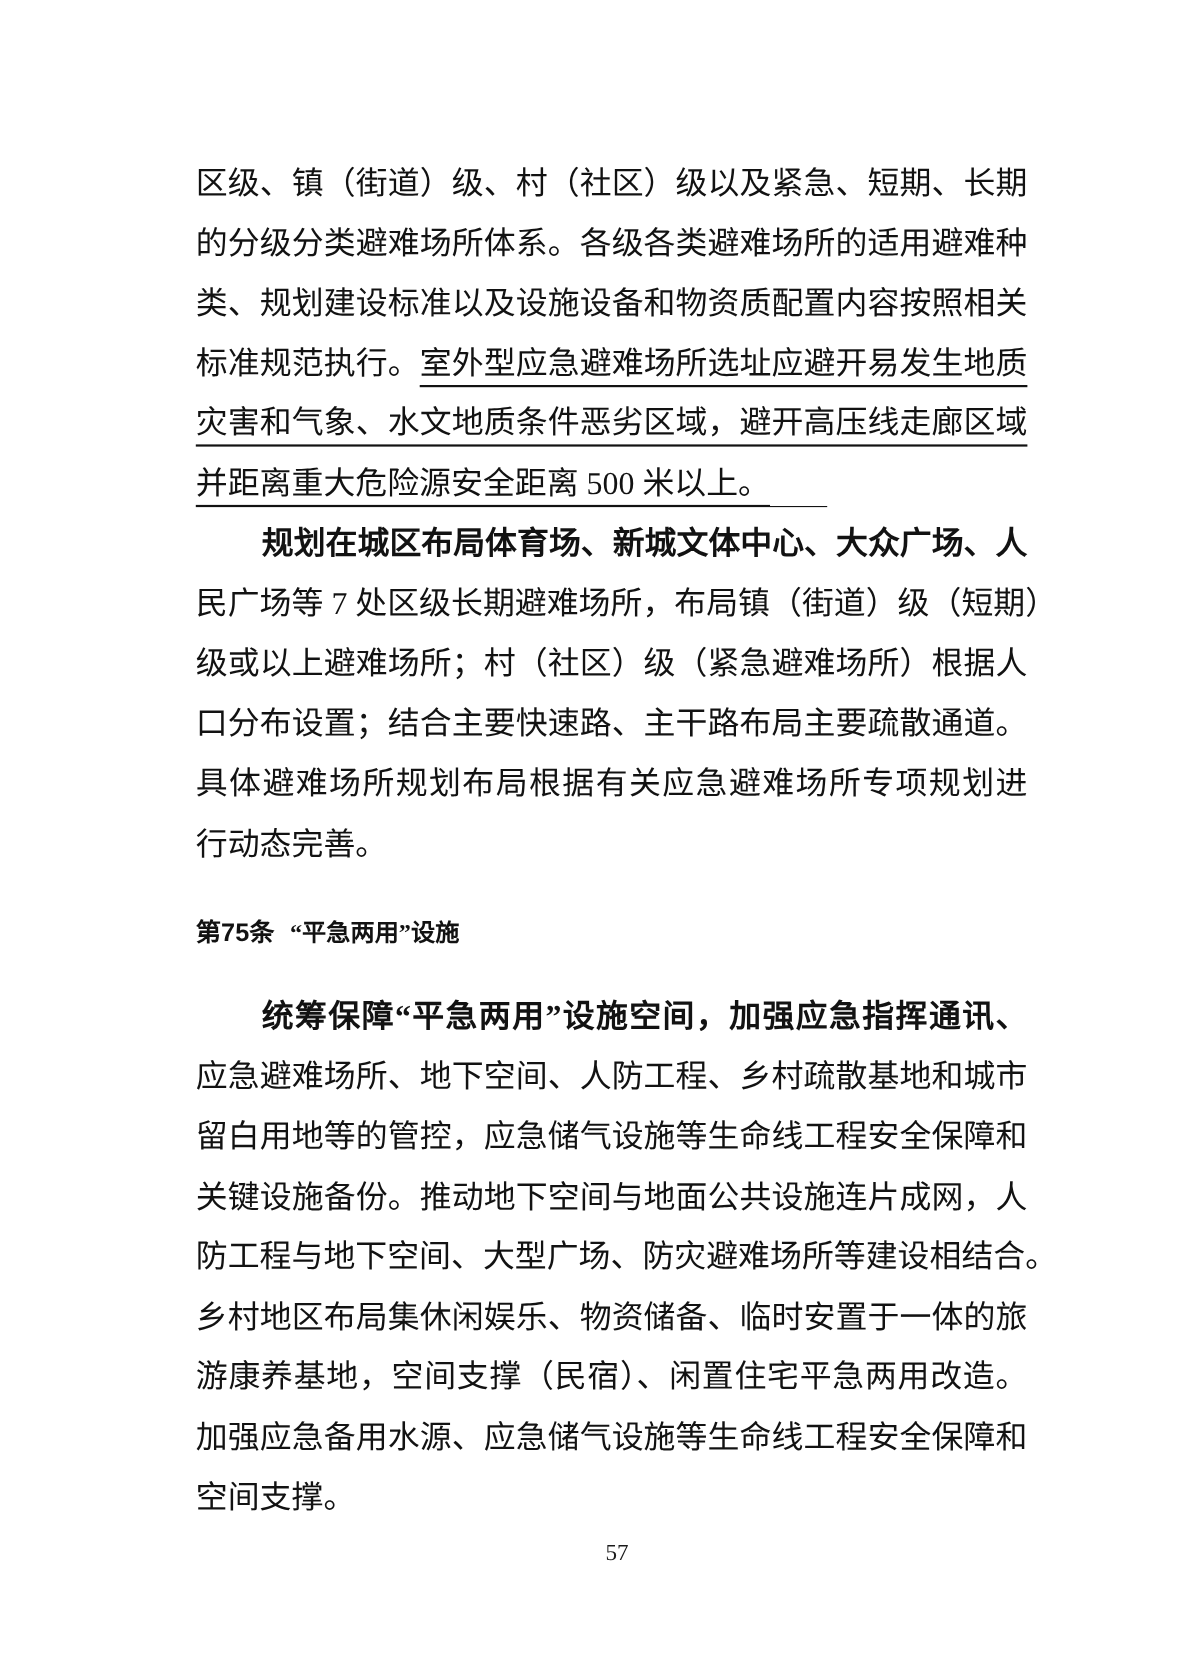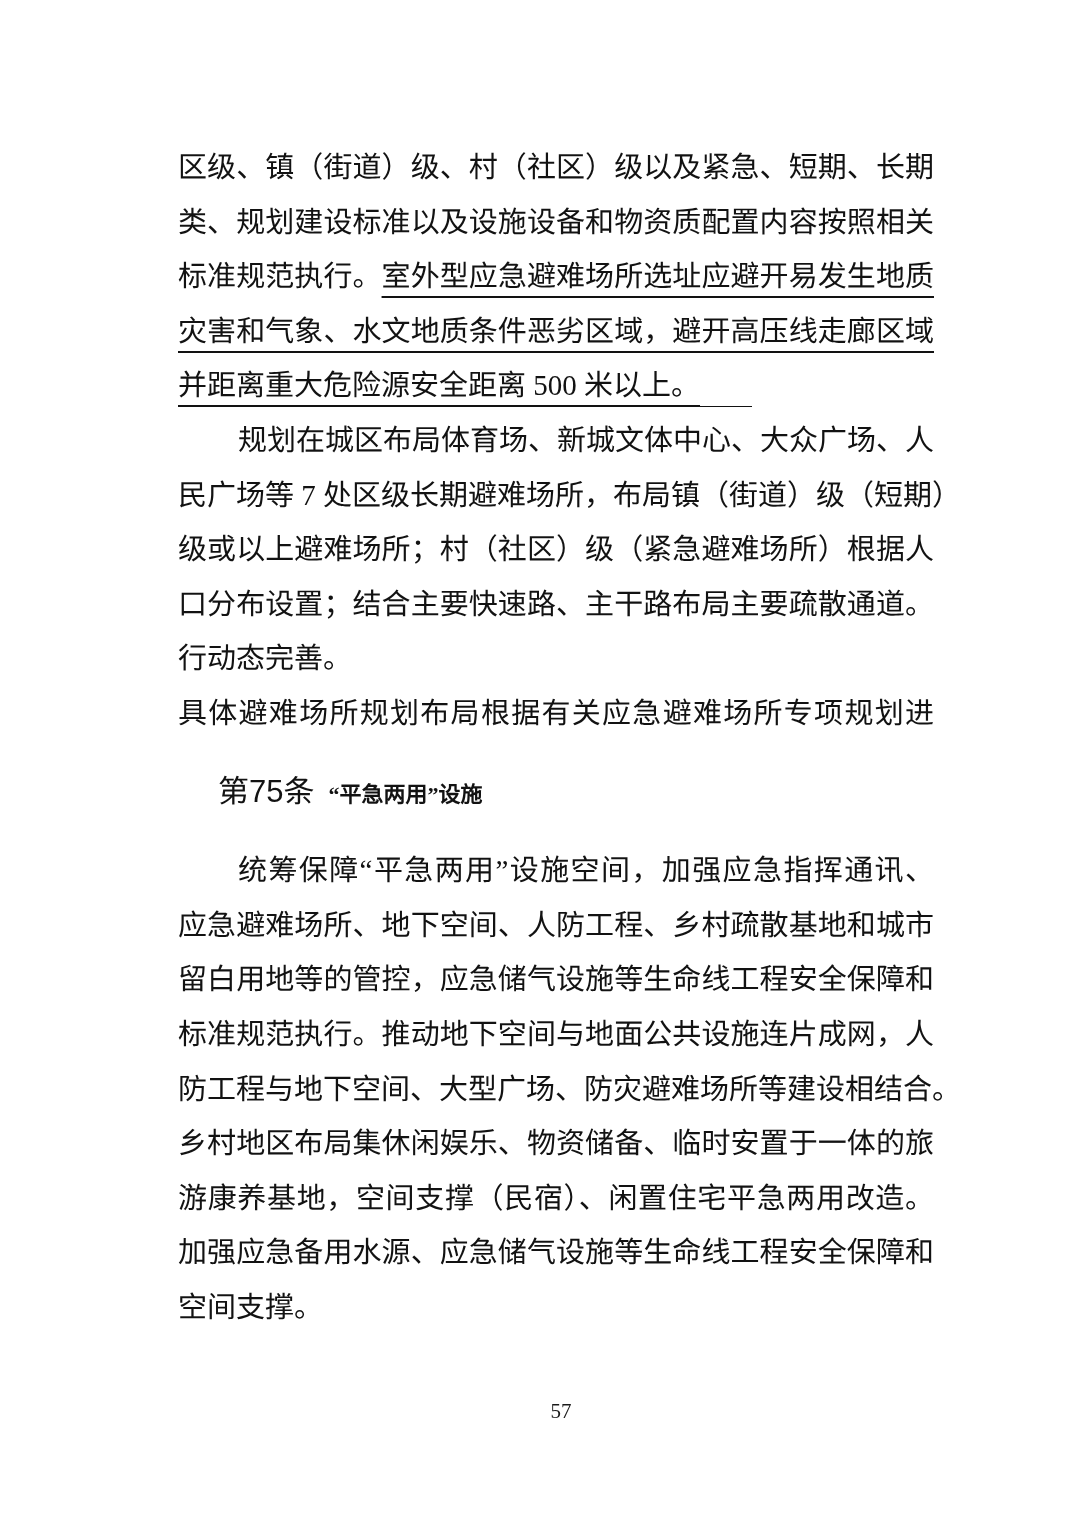--- a/index.html
+++ b/index.html
@@ -27,20 +27,21 @@
     height: 54.6px;
     text-align: justify;
     text-align-last: justify;
     white-space: nowrap;
   }
   .line.last {
     text-align-last: left;
   }
   .line.indent {
     padding-left: 60px;
+    font-weight: bold;
   }
   .u {
     text-decoration: underline;
     text-decoration-thickness: 1.5px;
     text-underline-offset: 10px;
     text-decoration-color: #121212;
   }
   .u-ext {
     display: inline-block;
     width: 52px;
@@ -49,24 +50,23 @@
     vertical-align: -12px;
   }
   .heading {
     text-align-last: left;
     font-weight: bold;
     height: 54.6px;
     line-height: 54.6px;
   }
   .hnum {
     font-family: "Liberation Sans", "DejaVu Sans", sans-serif;
-    font-size: 31px;
-    font-weight: 400;
+    font-size: 23px;
+    font-weight: 700;
     margin-right: 14px;
-    margin-left: 40px;
   }
   .htitle {
     font-size: 22px;
     font-weight: 700;
   }
   .pagenum {
     position: absolute;
     top: 1396px;
     left: 0;
     width: 100%;
@@ -78,20 +78,23 @@
   }
 </style>
 </head>
 <body>
 
 <main class="content">
 
   <section>
     <div class="line">
       <span>区级、镇（街道）级、村（社区）级以及紧急、短期、长期</span>
+    </div>
+    <div class="line">
+      <span>的分级分类避难场所体系。各级各类避难场所的适用避难种</span>
     </div>
     <div class="line">
       <span>类、规划建设标准以及设施设备和物资质配置内容按照相关</span>
     </div>
     <div class="line">
       <span>标准规范执行。</span><span class="u">室外型应急避难场所选址应避开易发生地质</span>
     </div>
     <div class="line">
       <span class="u">灾害和气象、水文地质条件恶劣区域，避开高压线走廊区域</span>
     </div>
@@ -106,44 +109,44 @@
     </div>
     <div class="line">
       <span>民广场等 7 处区级长期避难场所，布局镇（街道）级（短期）</span>
     </div>
     <div class="line">
       <span>级或以上避难场所；村（社区）级（紧急避难场所）根据人</span>
     </div>
     <div class="line">
       <span>口分布设置；结合主要快速路、主干路布局主要疏散通道。</span>
     </div>
+    <div class="line">
+      <span>具体避难场所规划布局根据有关应急避难场所专项规划进</span>
+    </div>
     <div class="line last">
       <span>行动态完善。</span>
-    </div>
-    <div class="line">
-      <span>具体避难场所规划布局根据有关应急避难场所专项规划进</span>
     </div>
   </section>
 
   <h2 class="line heading">
     <span class="hnum">第75条</span><span class="htitle">“平急两用”设施</span>
   </h2>
 
   <section>
     <div class="line indent">
       <span>统筹保障“平急两用”设施空间，加强应急指挥通讯、</span>
     </div>
     <div class="line">
       <span>应急避难场所、地下空间、人防工程、乡村疏散基地和城市</span>
     </div>
     <div class="line">
       <span>留白用地等的管控，应急储气设施等生命线工程安全保障和</span>
     </div>
     <div class="line">
-      <span>标准规范执行。推动地下空间与地面公共设施连片成网，人</span>
+      <span>关键设施备份。推动地下空间与地面公共设施连片成网，人</span>
     </div>
     <div class="line">
       <span>防工程与地下空间、大型广场、防灾避难场所等建设相结合。</span>
     </div>
     <div class="line">
       <span>乡村地区布局集休闲娱乐、物资储备、临时安置于一体的旅</span>
     </div>
     <div class="line">
       <span>游康养基地，空间支撑（民宿）、闲置住宅平急两用改造。</span>
     </div>

